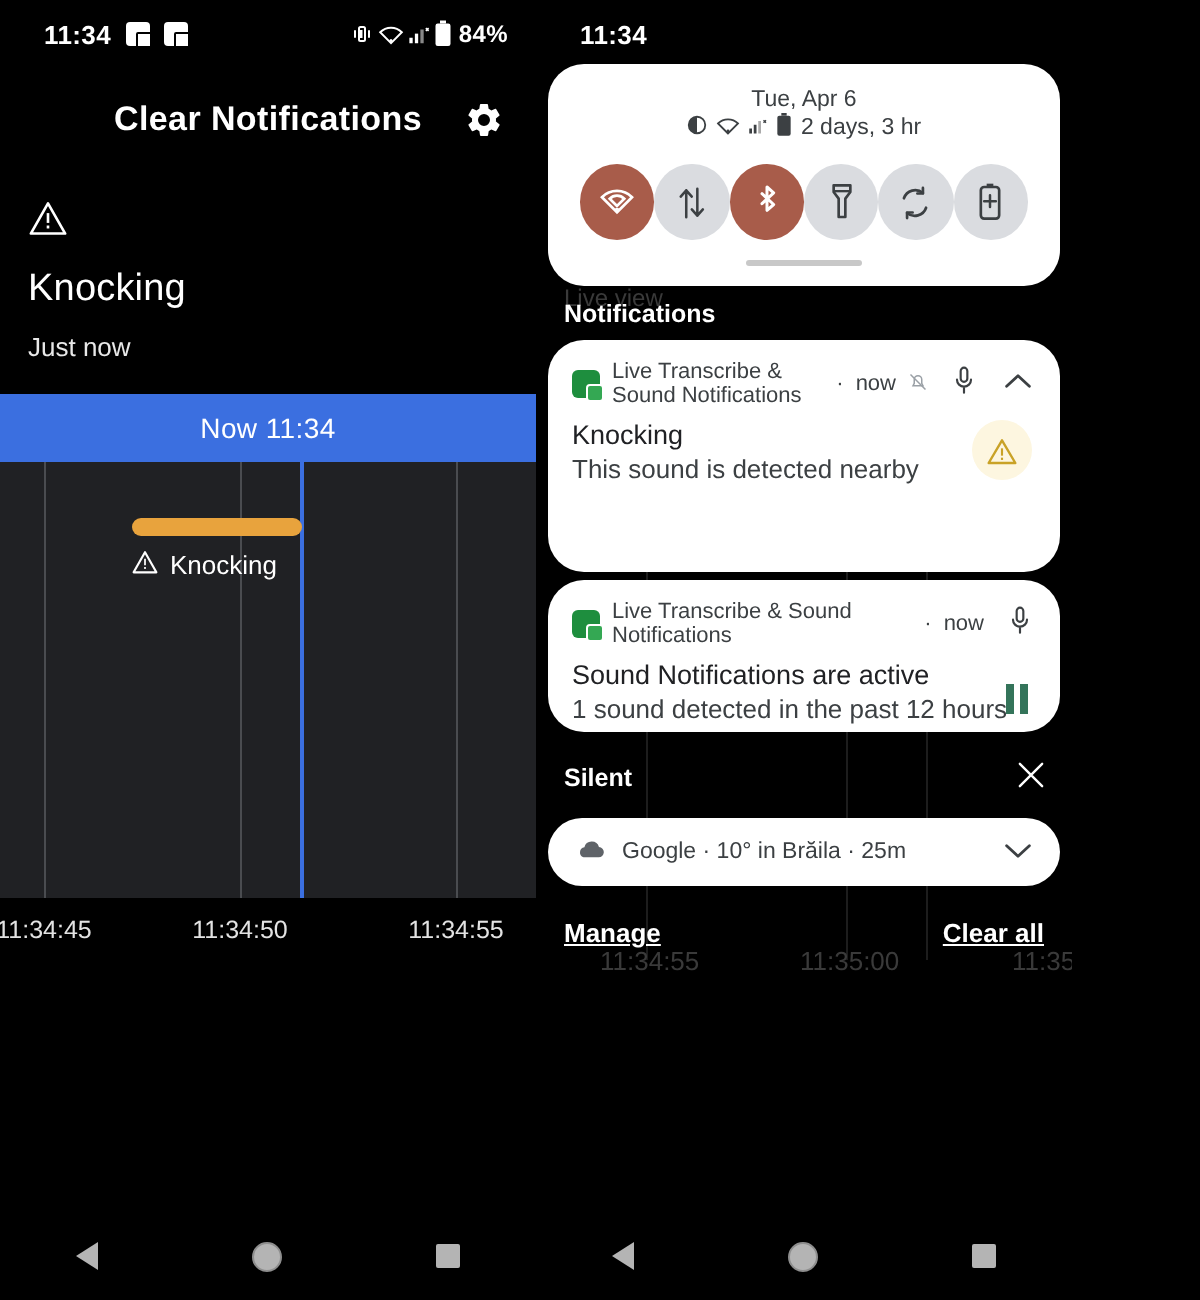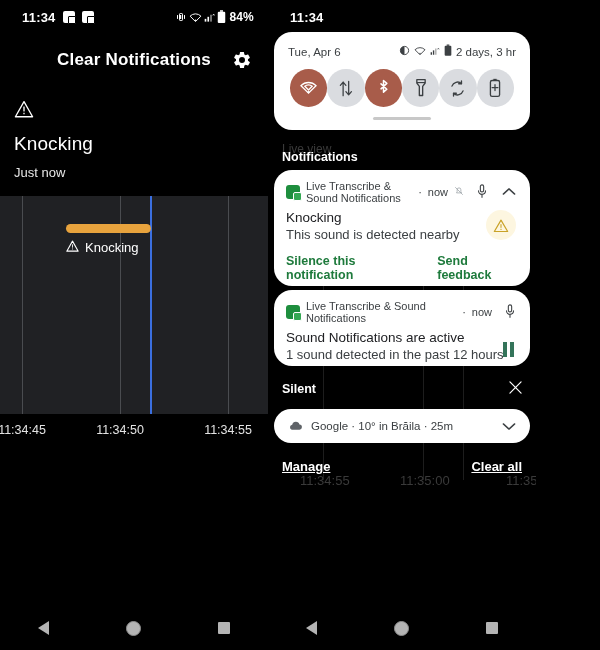--- a/index.html
+++ b/index.html
@@ -190,20 +190,21 @@
     padding: 12px 14px 8px 14px;
     box-sizing: border-box;
   }
   .qs-top {
     display: flex;
     align-items: center;
     justify-content: space-between;
     color: #3c4043;
     font-size: 11.5px;
     margin-bottom: 10px;
+    flex-direction: column;
   }
   .qs-date { font-size: 11.5px; color: #3c4043; }
   .qs-status { display: flex; align-items: center; gap: 4px; font-size: 11.5px; color: #3c4043; }
   .qs-tiles {
     display: flex;
     justify-content: space-between;
     align-items: center;
     padding: 0 2px;
   }
   .tile {
@@ -421,20 +422,23 @@
         <svg width="20" height="18" viewBox="0 0 24 22">
             <path d="M12 2L22.5 20.5H1.5z" fill="none" stroke="#fff" stroke-width="1.6" stroke-linejoin="round"></path>
             <rect x="11.2" y="8" width="1.6" height="6" fill="#fff"></rect>
             <rect x="11.2" y="15.6" width="1.6" height="1.8" fill="#fff"></rect>
           </svg>
       </div>
       <div class="le-title">Knocking</div>
       <div class="le-sub">Just now</div>
     </div>
 
+    <div class="now-bar">
+      <span>Now 11:34</span>
+    </div>
 
     <div class="timeline">
       <div class="grid-line" style="left:22px;"></div>
       <div class="grid-line" style="left:120px;"></div>
       <div class="grid-line" style="left:228px;"></div>
       <div class="now-line" style="left:150px;"></div>
       <div class="sound-bar" style="left:66px; width:85px; top:28px;"></div>
       <div class="sound-label" style="left:66px; top:44px;">
         <span>
           <svg width="13" height="12" viewBox="0 0 24 22">
@@ -591,24 +595,20 @@
           <div class="notif-title">Knocking</div>
           <div class="notif-text">This sound is detected nearby</div>
           <div class="warn-badge">
             <svg width="16" height="15" viewBox="0 0 24 22">
                 <path d="M12 3L22 20H2z" fill="none" stroke="#c9a227" stroke-width="1.8" stroke-linejoin="round"></path>
                 <rect x="11.2" y="9" width="1.6" height="5.5" fill="#c9a227"></rect>
                 <rect x="11.2" y="16" width="1.6" height="1.7" fill="#c9a227"></rect>
               </svg>
           </div>
         </div>
-        <div class="notif-actions">
-          <span class="notif-action">Silence this notification</span>
-          <span class="notif-action">Send feedback</span>
-        </div>
       </div>
 
       <div class="notif-card" style="top:290px; height:76px;">
         <div class="notif-head">
           <span class="app-badge"></span>
           <span>Live Transcribe &amp; Sound Notifications</span>
           <span>·</span>
           <span>now</span>
           <span class="notif-head-spacer"></span>
           <span>

